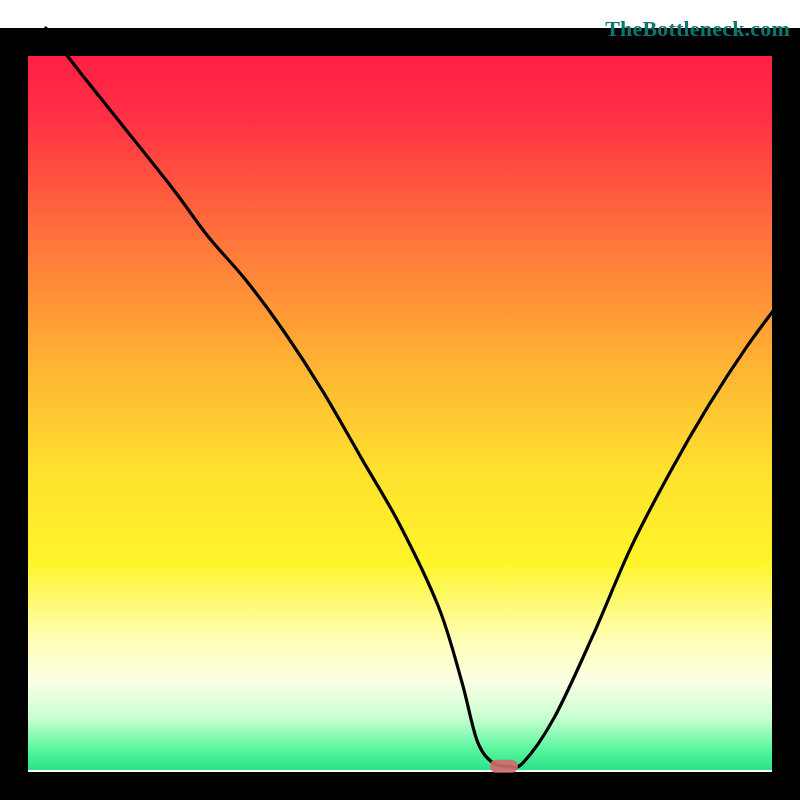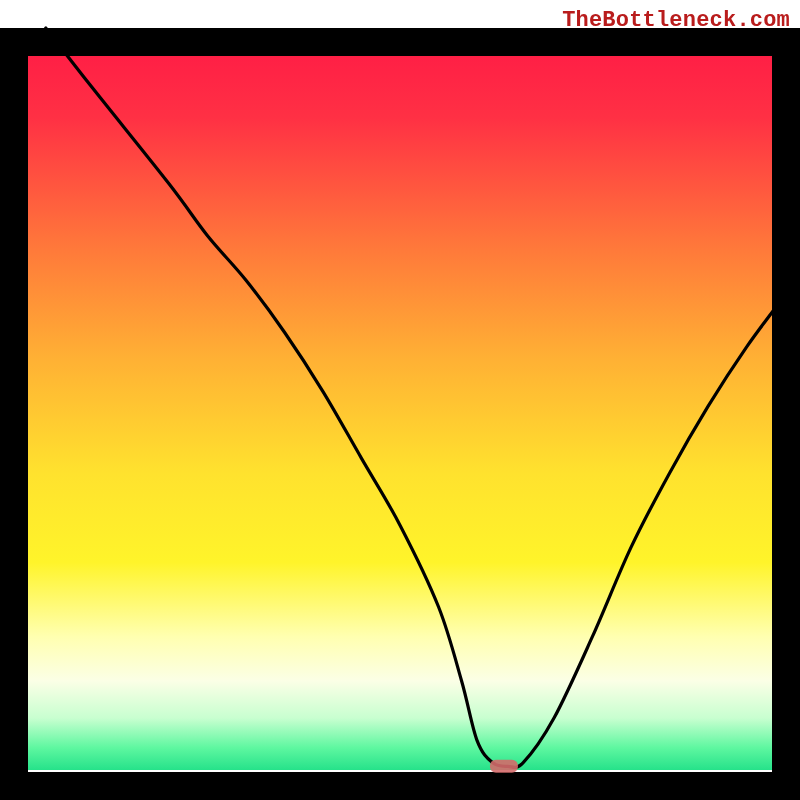--- a/index.html
+++ b/index.html
@@ -10,26 +10,26 @@
     height: 800px;
     overflow: hidden;
   }
   .chart-container {
     position: relative;
     width: 800px;
     height: 800px;
   }
   .watermark {
     position: absolute;
-    top: 8px;
+    top: 16px;
     right: 10px;
-    font-family: Liberation Mono, monospace;
+    font-family: Liberation Serif, serif;
     font-size: 22px;
     font-weight: 600;
-    color: #b91c1c;
+    color: #0f766e;
     z-index: 10;
     letter-spacing: 0.2px;
   }
   svg {
     display: block;
   }
 </style>
 </head>
 <body>
 

